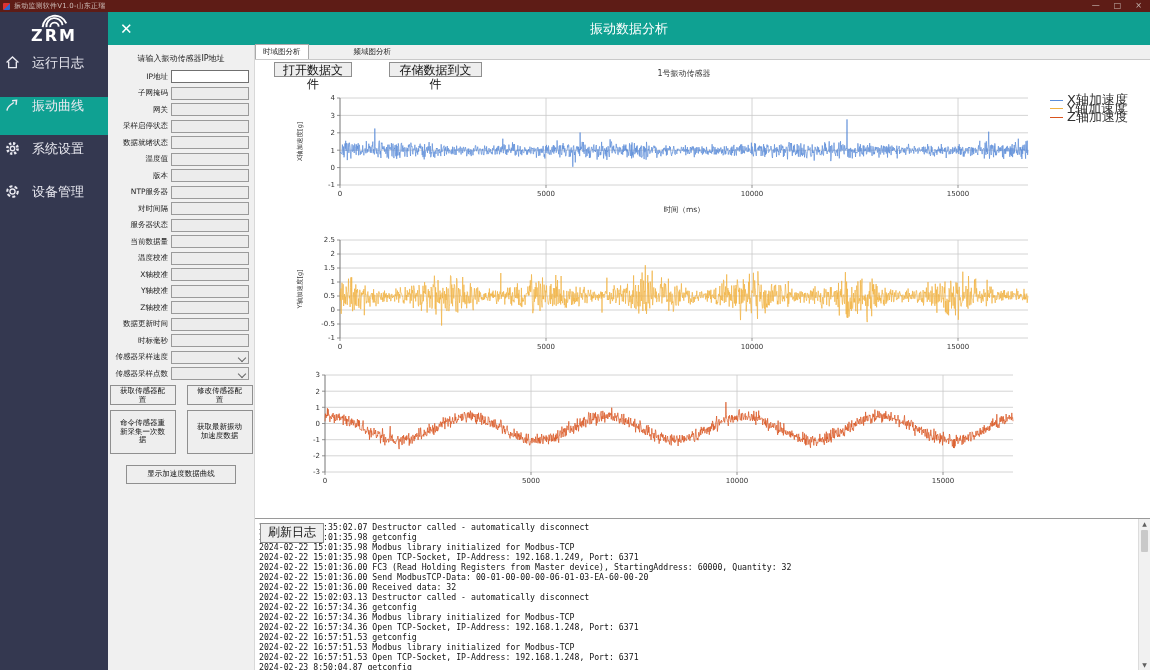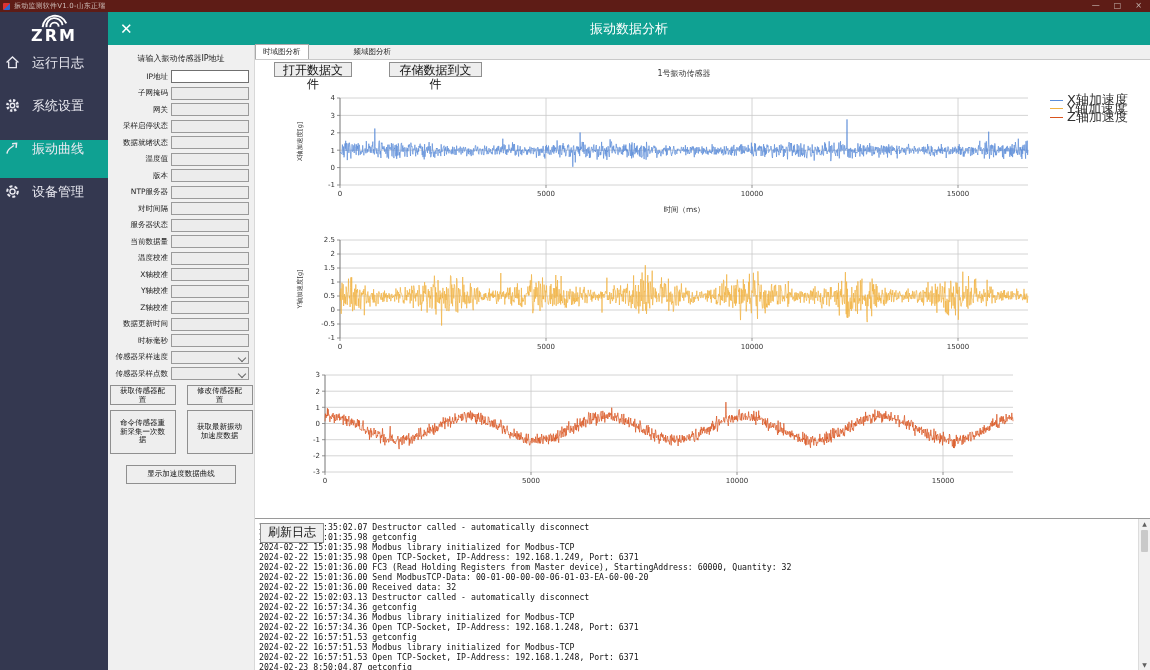--- a/index.html
+++ b/index.html
@@ -102,37 +102,37 @@
   <div class="side-items" id="sidebar-items">
       <div class="side-item">
         <span class="ico">
           <svg viewBox="0 0 20 20">
             <path d="M3 10 L10 3.5 L17 10" fill="none" stroke="currentColor" stroke-width="1.6"></path>
             <path d="M5.5 8.8 V16 H14.5 V8.8" fill="none" stroke="currentColor" stroke-width="1.6"></path>
           </svg>
         </span>
         <span>运行日志</span>
       </div>
+      <div class="side-item active">
+        <span class="ico">
+          <svg viewBox="0 0 20 20">
+            <path d="M3.5 16 C4 10.5 8 9.5 11.5 6.5" fill="none" stroke="currentColor" stroke-width="1.7"></path>
+            <path d="M9.5 4.5 L14.8 4 L14.2 9.2" fill="none" stroke="currentColor" stroke-width="1.7"></path>
+          </svg>
+        </span>
+        <span>振动曲线</span>
+      </div>
       <div class="side-item">
         <span class="ico">
           <svg viewBox="0 0 20 20">
             <circle cx="10" cy="10" r="6" fill="none" stroke="currentColor" stroke-width="3.1" stroke-dasharray="2.6 2.1"></circle>
             <circle cx="10" cy="10" r="2.6" fill="none" stroke="currentColor" stroke-width="1.6"></circle>
           </svg>
         </span>
         <span>系统设置</span>
-      </div>
-      <div class="side-item active">
-        <span class="ico">
-          <svg viewBox="0 0 20 20">
-            <path d="M3.5 16 C4 10.5 8 9.5 11.5 6.5" fill="none" stroke="currentColor" stroke-width="1.7"></path>
-            <path d="M9.5 4.5 L14.8 4 L14.2 9.2" fill="none" stroke="currentColor" stroke-width="1.7"></path>
-          </svg>
-        </span>
-        <span>振动曲线</span>
       </div>
       <div class="side-item">
         <span class="ico">
           <svg viewBox="0 0 20 20">
             <circle cx="10" cy="10" r="6.2" fill="none" stroke="currentColor" stroke-width="2.4" stroke-dasharray="3.6 2.6"></circle>
             <circle cx="10" cy="10" r="3" fill="none" stroke="currentColor" stroke-width="1.6"></circle>
           </svg>
         </span>
         <span>设备管理</span>
       </div>

